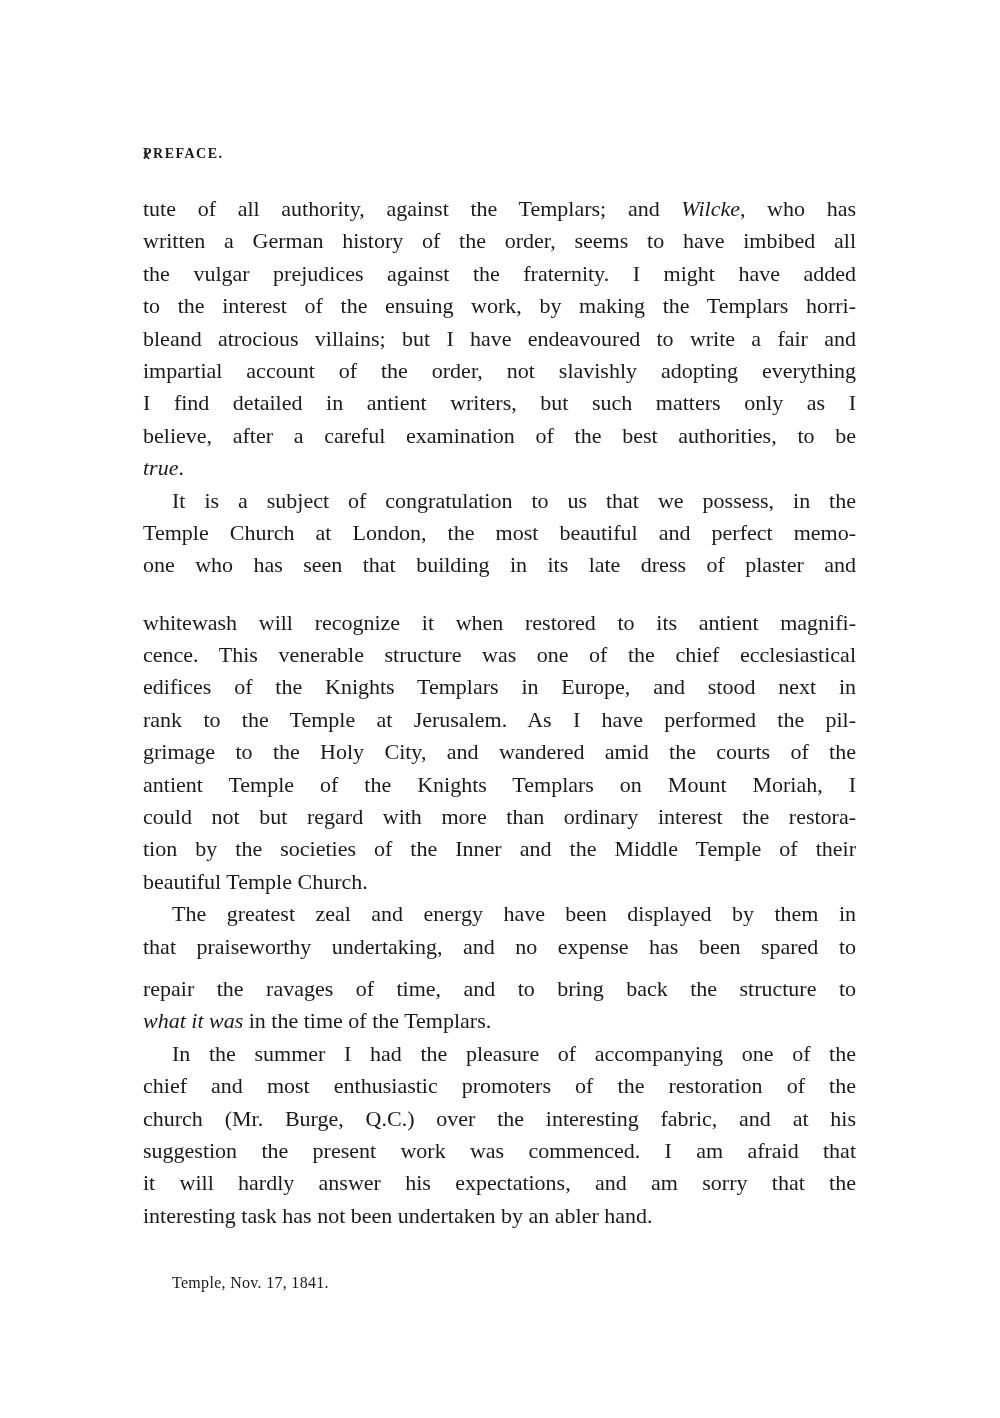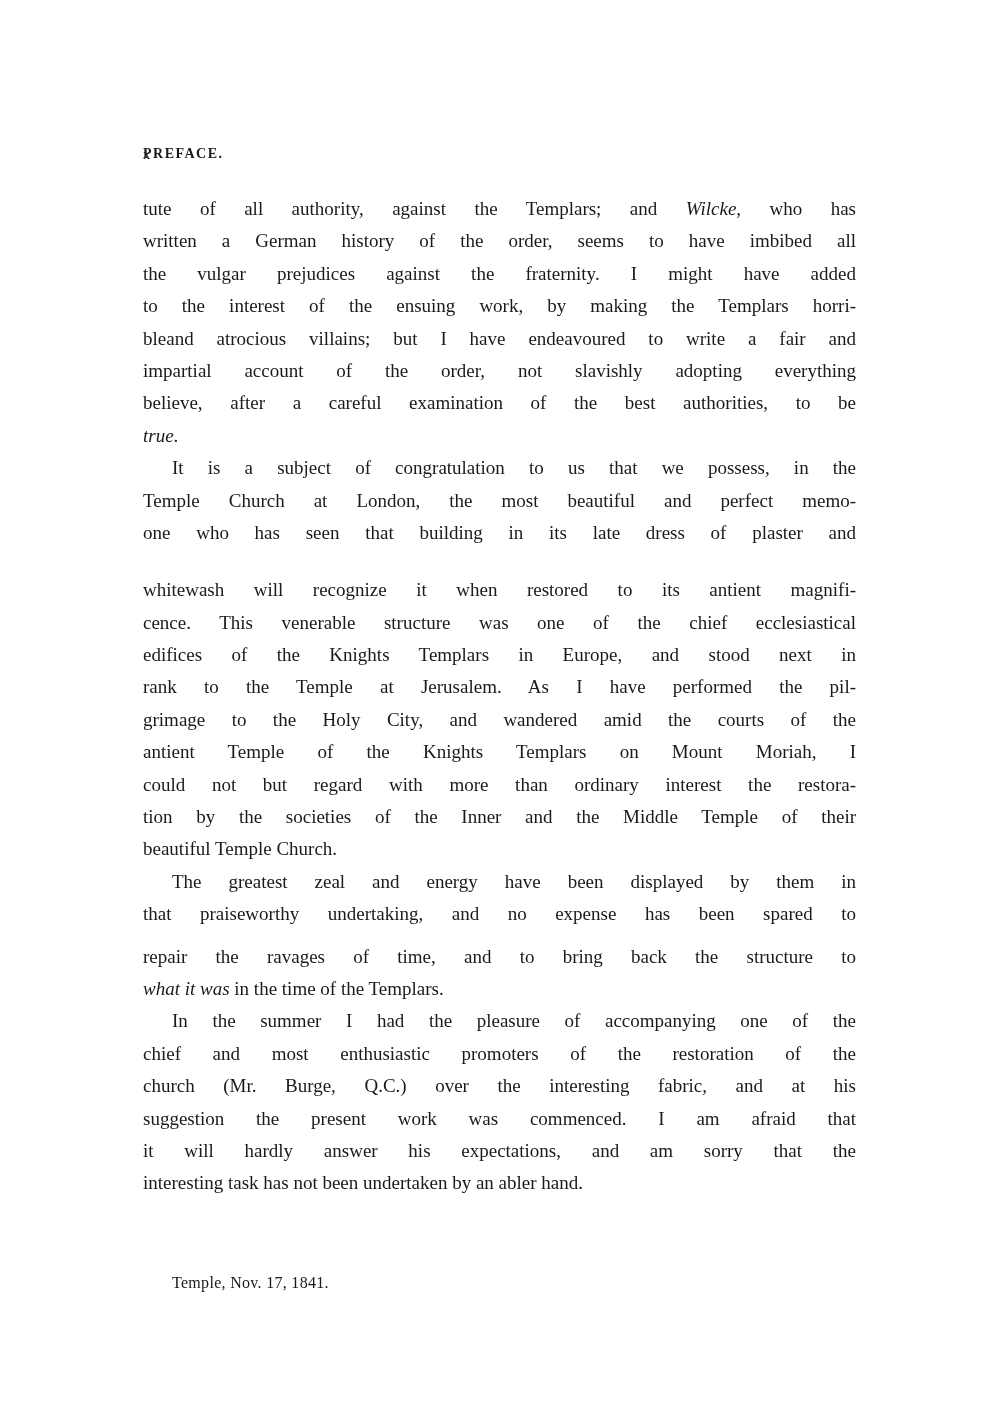--- a/index.html
+++ b/index.html
@@ -52,21 +52,21 @@
       top: 193px;
       width: 713px;
     }
     .para {
       margin: 0;
     }
     .line {
       display: block;
       height: 32.4px;
       line-height: 32.4px;
-      font-size: 19px;
+      font-size: 22px;
       text-align: justify;
       text-align-last: justify;
       white-space: nowrap;
       overflow: visible;
     }
     .line.last {
       text-align-last: left;
     }
     .line.indent {
       padding-left: 29px;
@@ -95,20 +95,21 @@
 
   <div class="body-text">
 
     <div class="para">
       <span class="line" style="white-space: nowrap;"><span>tute of all authority, against the Templars; and </span><span class="i">Wilcke</span><span>, who has</span></span>
       <span class="line" style="white-space: nowrap;">written a German history of the order, seems to have imbibed all</span>
       <span class="line" style="white-space: nowrap;">the vulgar prejudices against the fraternity.  I might have added</span>
       <span class="line" style="white-space: nowrap;">to the interest of the ensuing work, by making the Templars horri-</span>
       <span class="line" style="white-space: nowrap;">bleand atrocious villains; but I have endeavoured to write a fair and</span>
       <span class="line" style="white-space: nowrap;">impartial account of the order, not slavishly adopting everything</span>
+      <span class="line" style="white-space: nowrap;">I find detailed in antient writers, but such matters only as I</span>
       <span class="line" style="white-space: nowrap;">believe, after a careful examination of the best authorities, to be</span>
       <span class="line last" style="white-space: nowrap;"><span class="i">true</span><span>.</span></span>
     </div>
 
     <div class="para">
       <span class="line indent" style="white-space: nowrap;">It is a subject of congratulation to us that we possess, in the</span>
       <span class="line" style="white-space: nowrap;">Temple Church at London, the most beautiful and perfect memo-</span>
       <span class="line" style="white-space: nowrap;">one who has seen that building in its late dress of plaster and</span>
       <span class="line" style="white-space: nowrap; margin-top: 25px;">whitewash will recognize it when restored to its antient magnifi-</span>
       <span class="line" style="white-space: nowrap;">cence.  This venerable structure was one of the chief ecclesiastical</span>

